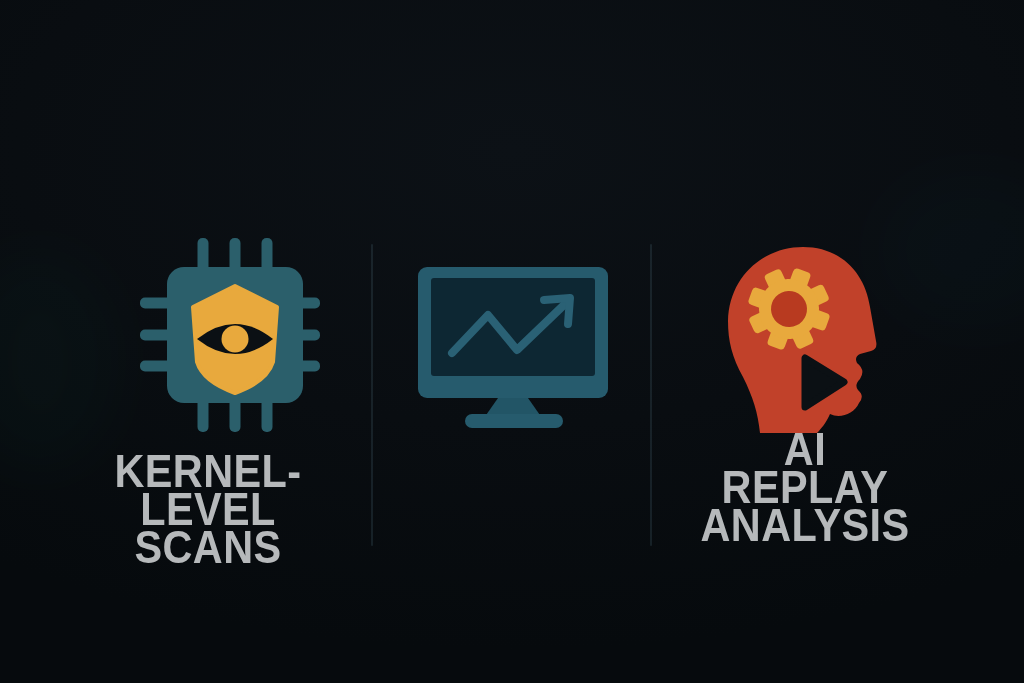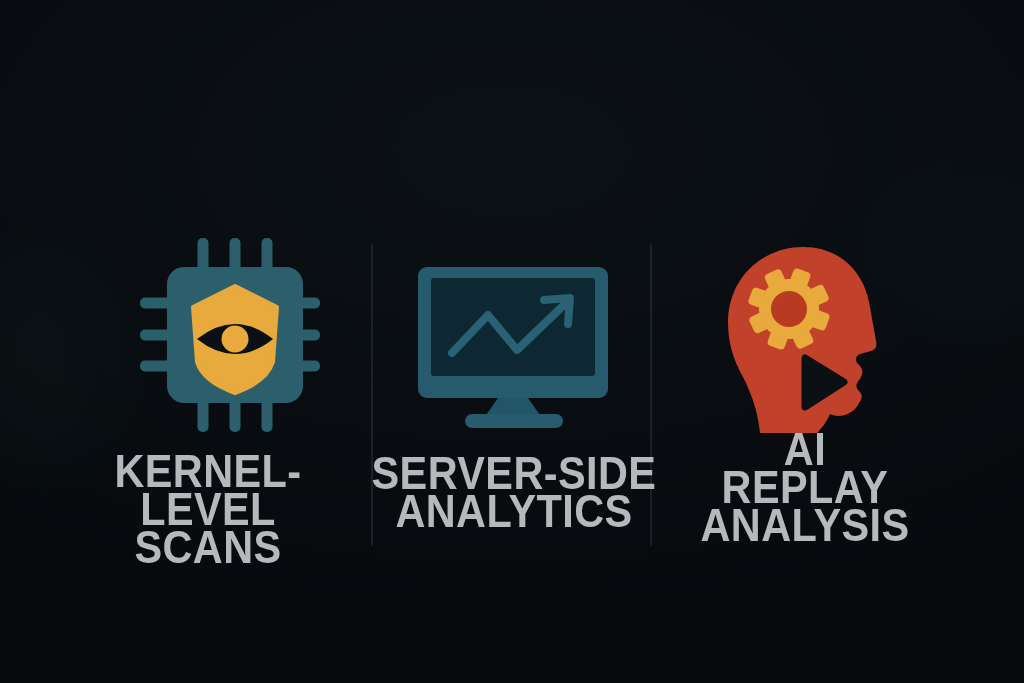--- a/index.html
+++ b/index.html
@@ -105,26 +105,20 @@
   </svg>
 
   <div class="col-label lbl1">
     <span class="lbl-inner">
       <span class="lbl-line">KERNEL-</span>
       <span class="lbl-line">LEVEL</span>
       <span class="lbl-line">SCANS</span>
     </span>
   </div>
 
-  <div class="col-label lbl2">
-    <span class="lbl-inner">
-      <span class="lbl-line">SERVER-SIDE</span>
-      <span class="lbl-line">ANALYTICS</span>
-    </span>
-  </div>
 
   <div class="col-label lbl3">
     <span class="lbl-inner">
       <span class="lbl-line">AI REPLAY</span>
       <span class="lbl-line">ANALYSIS</span>
     </span>
   </div>
 
 </div>
 

